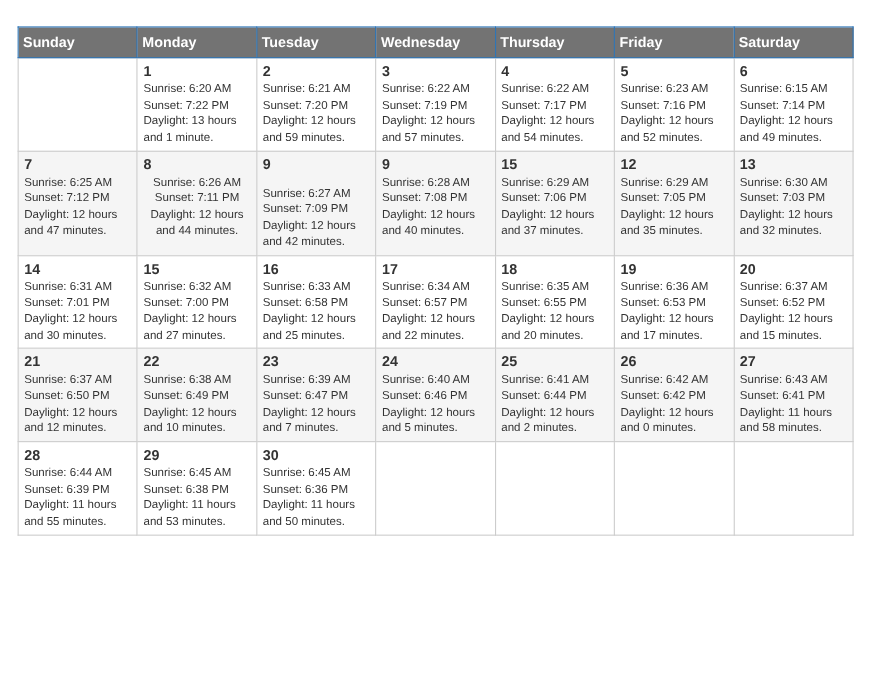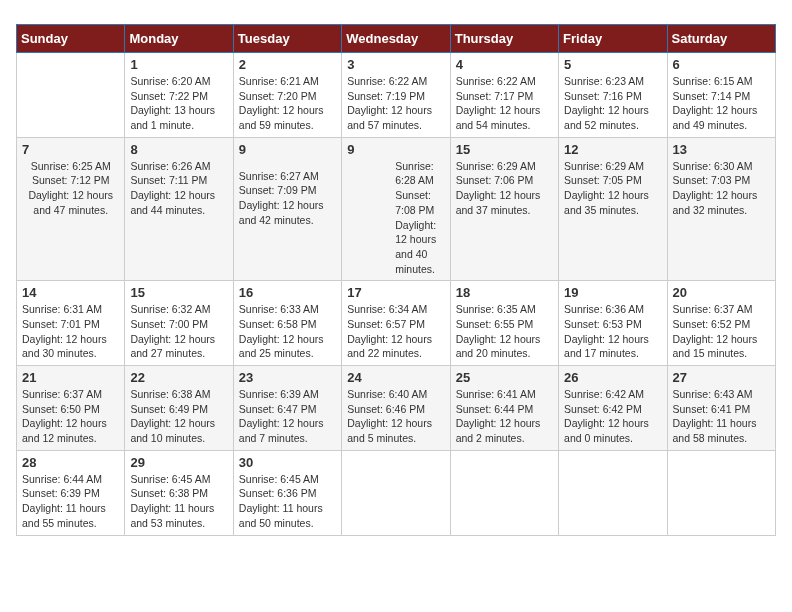--- a/index.html
+++ b/index.html
@@ -51,21 +51,21 @@
     .location {
       font-size: 15px;
       color: #555;
     }
     .calendar {
       width: 100%;
       border-collapse: collapse;
       border: 1px solid #ccc;
     }
     .calendar th {
-      background-color: #7f1d1d;
+      background-color: #737373;
       color: #fff;
       font-size: 13px;
       font-weight: bold;
       padding: 6px 4px;
       text-align: left;
       border: 1px solid #2e75b6;
     }
     .calendar td {
       vertical-align: top;
       border: 1px solid #ccc;
@@ -153,42 +153,42 @@
           <span class="day-num">6</span>
           <div class="day-info" style="white-space: pre-line;">Sunrise: 6:15 AM
 Sunset: 7:14 PM
 Daylight: 12 hours
 and 49 minutes.</div>
         </td>
       </tr>
       <tr>
         <td>
           <span class="day-num">7</span>
-          <div class="day-info" style="white-space: pre-line; text-align: center;">Sunrise: 6:25 AM
+          <div class="day-info" style="white-space: pre-line;">Sunrise: 6:25 AM
 Sunset: 7:12 PM
 Daylight: 12 hours
 and 47 minutes.</div>
         </td>
         <td>
           <span class="day-num">8</span>
-          <div class="day-info" style="white-space: pre-line;">Sunrise: 6:26 AM
+          <div class="day-info" style="white-space: pre-line; text-align: center;">Sunrise: 6:26 AM
 Sunset: 7:11 PM
 Daylight: 12 hours
 and 44 minutes.</div>
         </td>
         <td>
           <span class="day-num">9</span>
           <div class="day-info" style="white-space: pre-line; margin-top: 12px;">Sunrise: 6:27 AM
 Sunset: 7:09 PM
 Daylight: 12 hours
 and 42 minutes.</div>
         </td>
         <td>
           <span class="day-num">9</span>
-          <div class="day-info" style="white-space: pre-line; margin-left: 48px;">Sunrise: 6:28 AM
+          <div class="day-info" style="white-space: pre-line;">Sunrise: 6:28 AM
 Sunset: 7:08 PM
 Daylight: 12 hours
 and 40 minutes.</div>
         </td>
         <td>
           <span class="day-num">15</span>
           <div class="day-info" style="white-space: pre-line;">Sunrise: 6:29 AM
 Sunset: 7:06 PM
 Daylight: 12 hours
 and 37 minutes.</div>

